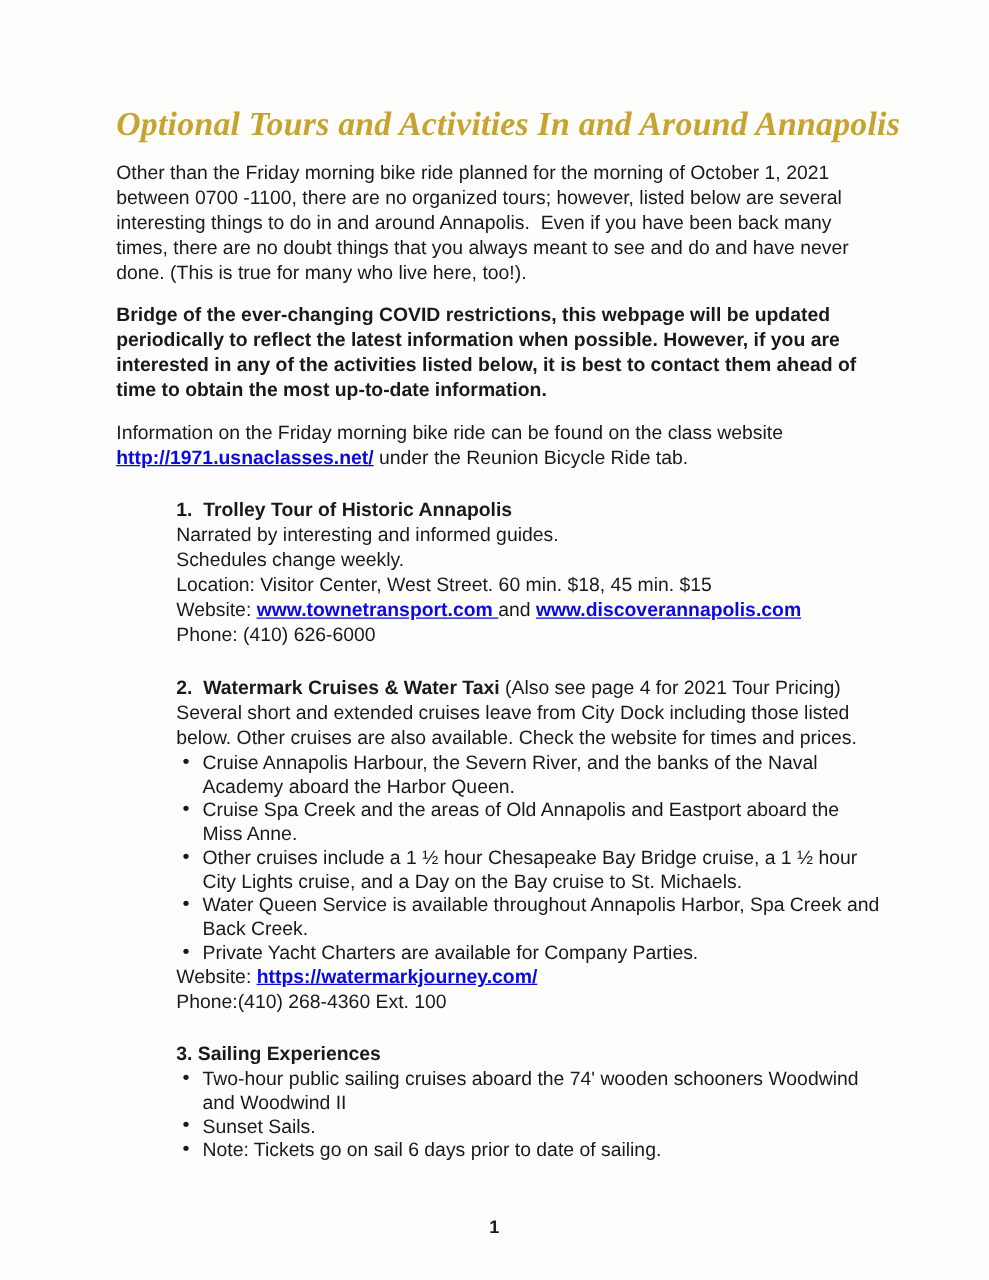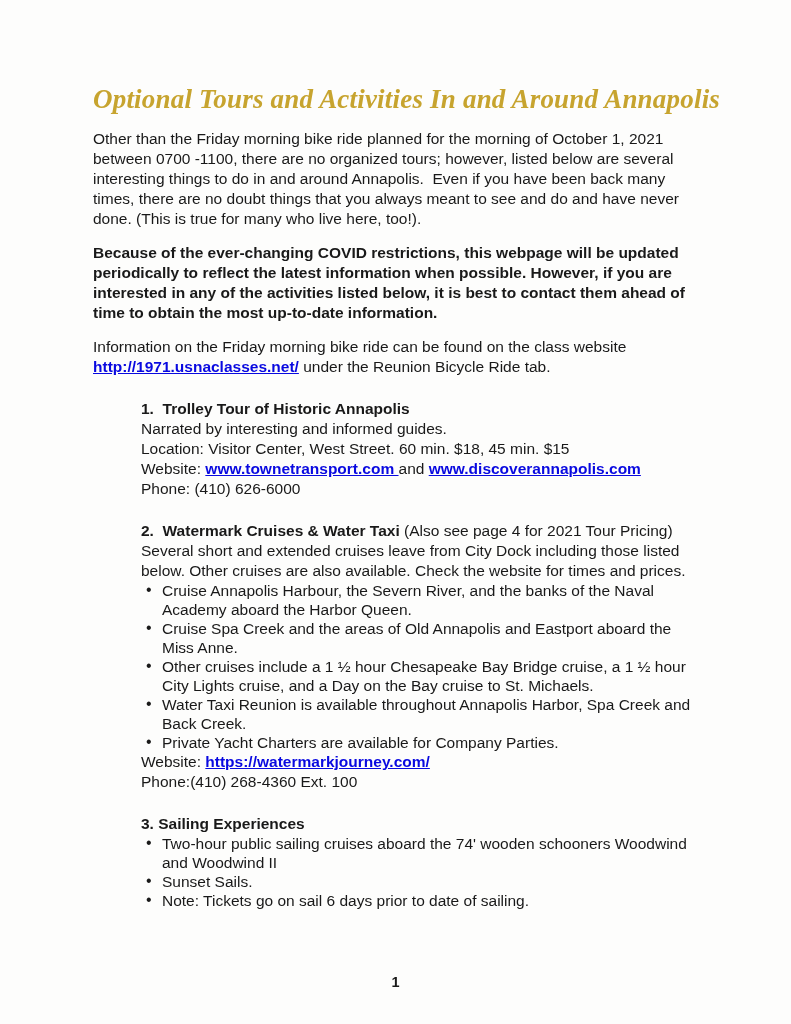--- a/index.html
+++ b/index.html
@@ -64,40 +64,41 @@
 </style>
 </head>
 <body>
 
 <div class="page">
 
   <h1 class="doc-title">Optional Tours and Activities In and Around Annapolis</h1>
 
   <p class="para">Other than the Friday morning bike ride planned for the morning of October 1, 2021 between 0700 -1100, there are no organized tours; however, listed below are several interesting things to do in and around Annapolis.&nbsp; Even if you have been back many times, there are no doubt things that you always meant to see and do and have never done. (This is true for many who live here, too!).</p>
 
-  <p class="para bold">Because of the ever-changing COVID restrictions, this webpage will be updated periodically to reflect the latest information when possible. However, if you are interested in any of the activities listed below, it is best to contact them ahead of time to obtain the most up-to-date information.</p>
+  <p class="para bold">Bridge of the ever-changing COVID restrictions, this webpage will be updated periodically to reflect the latest information when possible. However, if you are interested in any of the activities listed below, it is best to contact them ahead of time to obtain the most up-to-date information.</p>
 
   <p class="para"><span>Information on the Friday morning bike ride can be found on the class website </span><a class="doclink">http://1971.usnaclasses.net/</a><span> under the Reunion Bicycle Ride tab.</span></p>
 
   <div class="section">
     <div class="line heading">1.&nbsp; Trolley Tour of Historic Annapolis</div>
     <div class="line">Narrated by interesting and informed guides.</div>
+    <div class="line">Schedules change weekly.</div>
     <div class="line">Location: Visitor Center, West Street. 60 min. $18, 45 min. $15</div>
     <div class="line"><span>Website: </span><a class="doclink">www.townetransport.com </a><span>and </span><a class="doclink">www.discoverannapolis.com</a></div>
     <div class="line">Phone: (410) 626-6000</div>
   </div>
 
   <div class="section">
     <div class="line"><span class="heading">2.&nbsp; Watermark Cruises &amp; Water Taxi </span><span>(Also see page 4 for 2021 Tour Pricing)</span></div>
     <div class="line">Several short and extended cruises leave from City Dock including those listed below. Other cruises are also available. Check the website for times and prices.</div>
     <ul class="bullets">
       <li>Cruise Annapolis Harbour, the Severn River, and the banks of the Naval Academy aboard the Harbor Queen.</li>
       <li>Cruise Spa Creek and the areas of Old Annapolis and Eastport aboard the Miss Anne.</li>
       <li>Other cruises include a 1 ½ hour Chesapeake Bay Bridge cruise, a 1 ½ hour City Lights cruise, and a Day on the Bay cruise to St. Michaels.</li>
-      <li>Water Taxi Reunion is available throughout Annapolis Harbor, Spa Creek and Back Creek.</li>
+      <li>Water Queen Service is available throughout Annapolis Harbor, Spa Creek and Back Creek.</li>
       <li>Private Yacht Charters are available for Company Parties.</li>
     </ul>
     <div class="line"><span>Website: </span><a class="doclink">https://watermarkjourney.com/</a></div>
     <div class="line">Phone:(410) 268-4360 Ext. 100</div>
   </div>
 
   <div class="section">
     <div class="line heading">3. Sailing Experiences</div>
     <ul class="bullets">
       <li>Two-hour public sailing cruises aboard the 74' wooden schooners Woodwind and Woodwind II</li>

